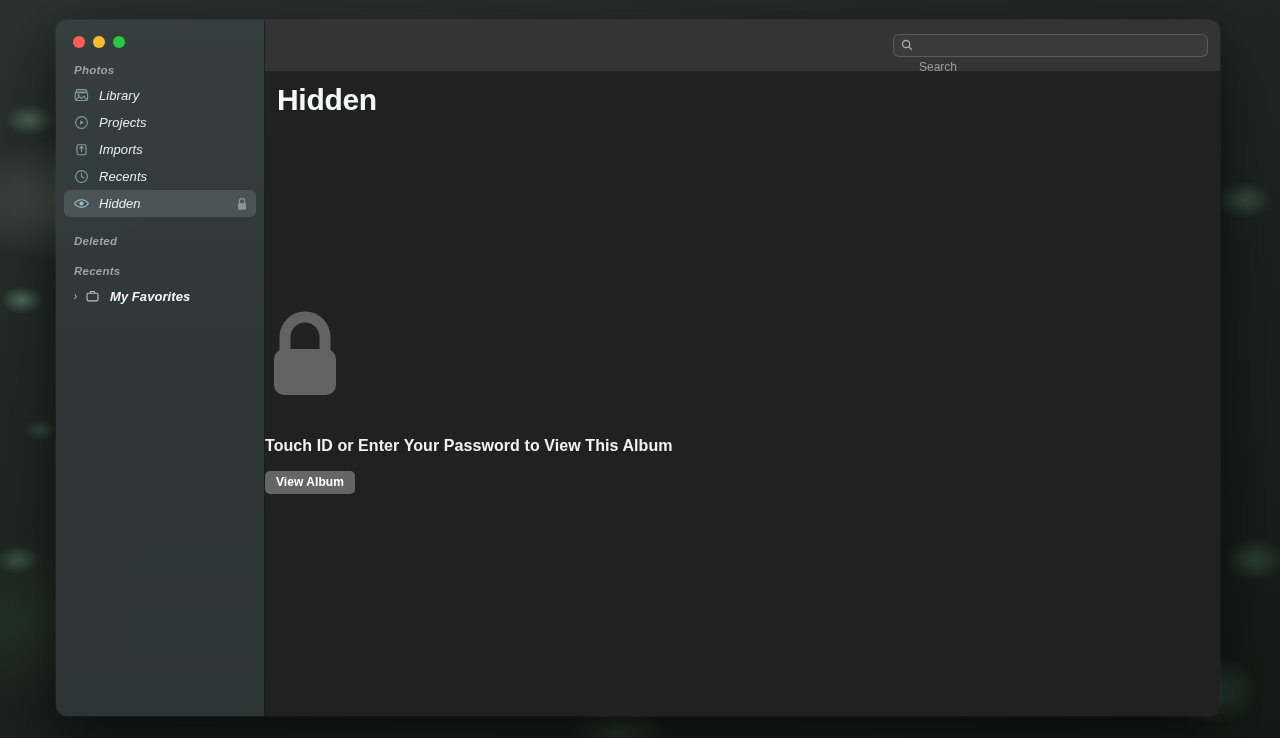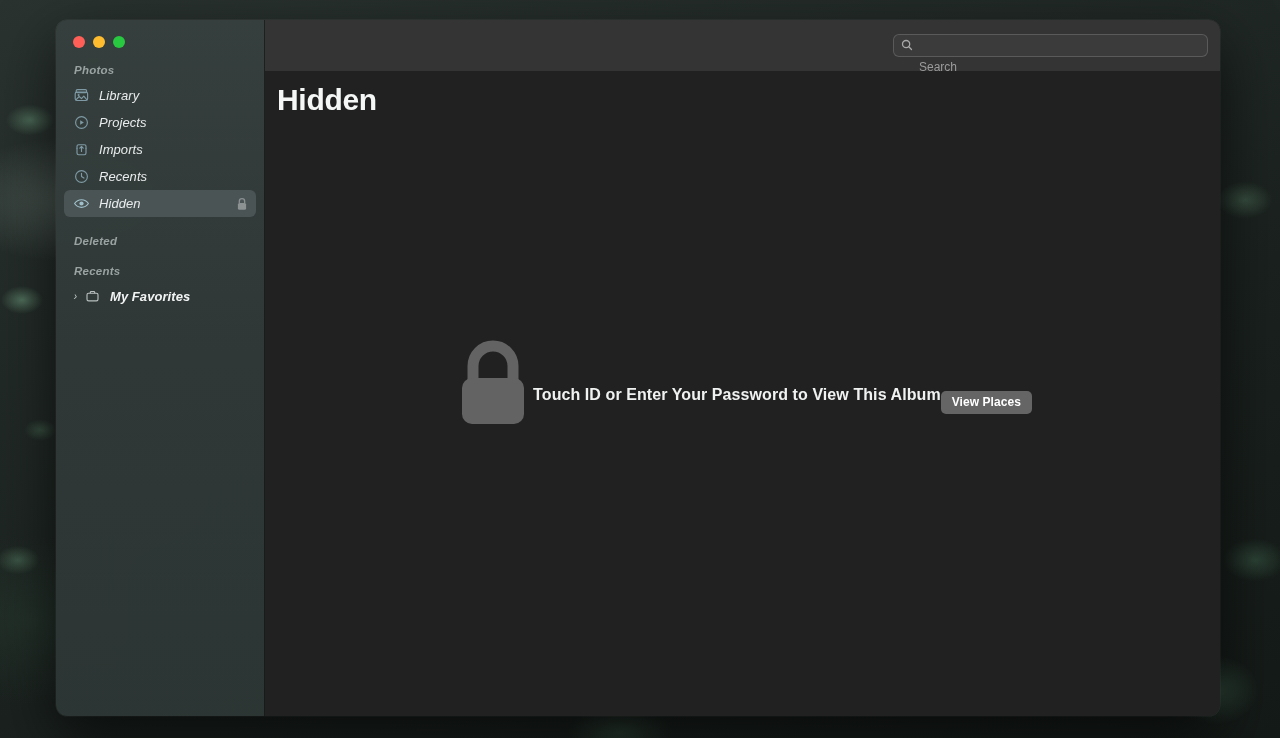--- a/index.html
+++ b/index.html
@@ -108,22 +108,22 @@
     font-size:12px; color:#e6e6e6; width:100%;margin-top:42px;
   }
   #search-input::placeholder { color:#9b9b9b; }
 
   #page-title {
     font-size:30px; font-weight:700; color:#f5f6f6;
     padding:12px 0 0 12px; letter-spacing:-.01em;
   }
 
   #empty-state {
-    flex:1; display:flex; flex-direction:row;
-    align-items:center; justify-content:center;
+    flex:1; display:flex; flex-direction:column;
+    align-items:flex-start; justify-content:center;
     transform:translateY(-14px);
   }
   #lock-big { margin-bottom:30px; }
   #locked-msg {
     font-size:16px; font-weight:700; color:#f0f1f1;
     margin-bottom:16px; letter-spacing:.005em;
   }
   #view-album-btn {
     background:#656565; color:#ffffff; border:0;
     font-family:"Liberation Sans", sans-serif;
@@ -250,19 +250,19 @@
       <div id="page-title">Hidden</div>
 
       <div id="empty-state">
         <div id="lock-big">
           <svg width="80" height="92" viewBox="0 0 80 92" fill="none">
             <path d="M20 40V26a20 20 0 0 1 40 0v14" stroke="#636363" stroke-width="11" stroke-linecap="round"></path>
             <rect x="9" y="38" width="62" height="46" rx="10" fill="#636363"></rect>
           </svg>
         </div>
         <div id="locked-msg">Touch ID or Enter Your Password to View This Album</div>
-        <button id="view-album-btn">View Places</button>
+        <button id="view-album-btn">View Album</button>
       </div>
 
     </div>
 
   </div>
 </div>
 
 </body></html>

